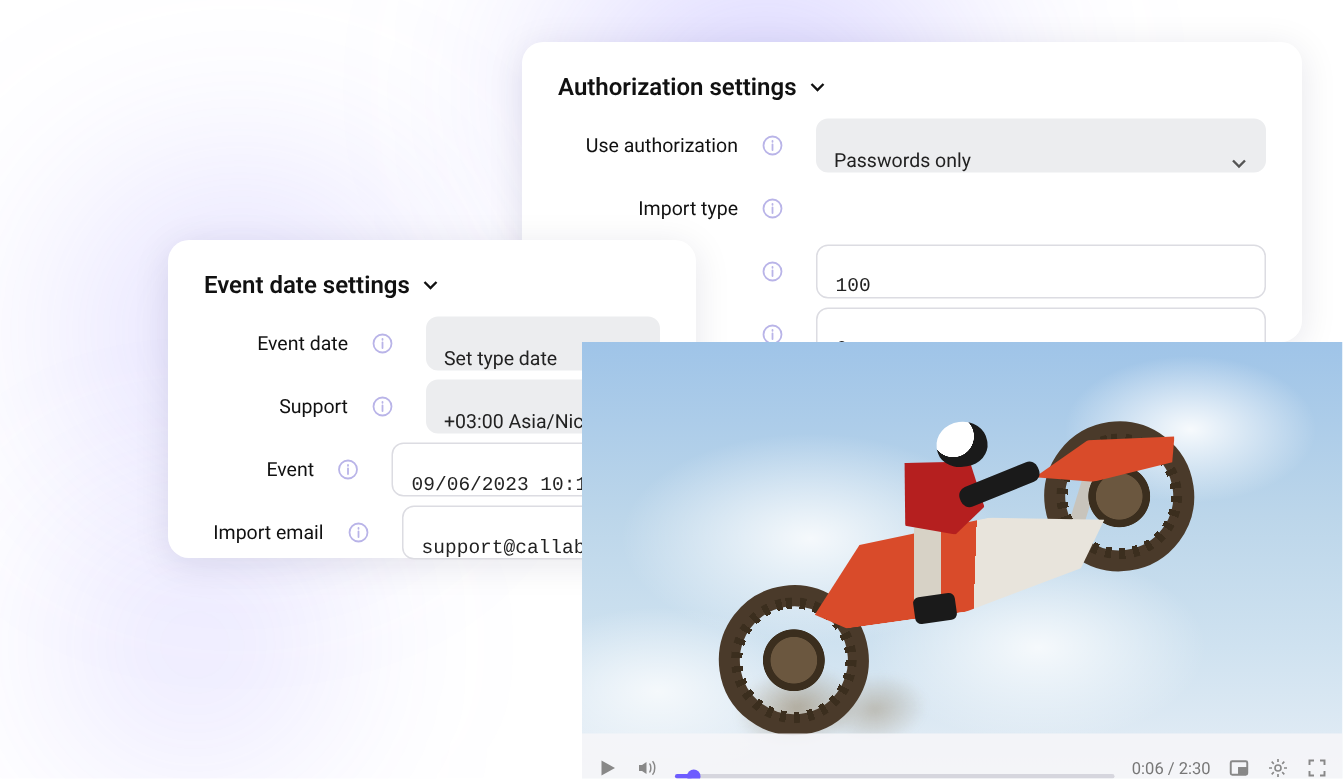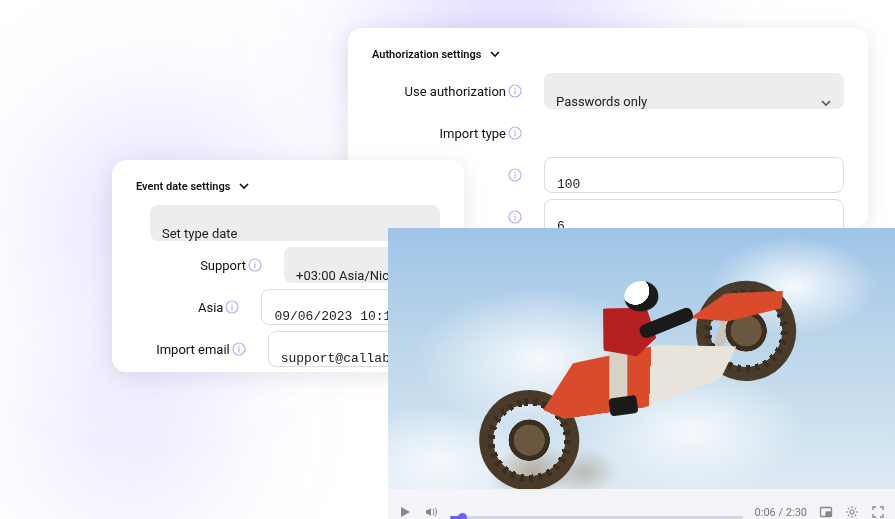--- a/index.html
+++ b/index.html
@@ -22,26 +22,26 @@
   .panel {
     position: absolute;
     background: #fff;
     border-radius: 14px;
     box-shadow: 0 4px 24px rgba(20,20,60,0.10);
     padding: 20px 24px 18px 24px;
   }
   .panel-auth  { left: 348px; top: 28px;  width: 520px; height: 200px; }
   .panel-event { left: 112px; top: 160px; width: 352px; height: 212px; }
 
-  .section-header { display: flex; gap: 8px; font-size: 11px; font-weight: 600; color: #111; margin-bottom: 12px; cursor: pointer; }
+  .section-header { display: flex; align-items: center; gap: 8px; font-size: 16px; font-weight: 600; color: #111; margin-bottom: 12px; cursor: pointer; }
   .chevron { width: 12px; height: 12px; }
   .chevron svg { display:block; }
 
   .row { display: flex; align-items: center; gap: 8px; height: 36px; margin-bottom: 6px; }
-  .row-label { width: 150px; text-align: right; font-size: 13px; color: #111; display: flex; align-items: center; justify-content: flex-end; gap: 2px; }
+  .row-label { width: 150px; text-align: right; font-size: 13px; color: #111; display: flex; align-items: center; justify-content: flex-end; gap: 16px; }
   .panel-event .row-label { width: 126px; }
   .info-icon { width: 14px; height: 14px; flex: 0 0 14px; }
   .info-icon svg { display:block; }
 
   .select, .input {
     flex: 1 1 auto;
     height: 36px;
     border-radius: 8px;
     font-size: 13px;
     display: flex;
@@ -212,20 +212,29 @@
     <div class="section-header">
       <span>Event date settings</span>
       <span class="chevron">
         <svg viewBox="0 0 12 12" fill="none" stroke="#111" stroke-width="1.6">
             <path d="M2 4l4 4 4-4"></path>
           </svg>
       </span>
     </div>
 
     <div class="row">
+      <div class="row-label">
+        <span>Event date</span>
+        <span class="info-icon">
+          <svg viewBox="0 0 14 14" fill="none" stroke="#b9b4e8" stroke-width="1.2">
+              <circle cx="7" cy="7" r="6"></circle>
+              <path d="M7 6.2V10M7 4v.5" stroke-linecap="round"></path>
+            </svg>
+        </span>
+      </div>
       <div class="select">
         <span>Set type date</span>
         <span class="chev-small">
           <svg viewBox="0 0 12 12" fill="none" stroke="#555" stroke-width="1.6">
               <path d="M2 4l4 4 4-4"></path>
             </svg>
         </span>
       </div>
     </div>
 
@@ -244,21 +253,21 @@
         <span class="chev-small">
           <svg viewBox="0 0 12 12" fill="none" stroke="#555" stroke-width="1.6">
               <path d="M2 4l4 4 4-4"></path>
             </svg>
         </span>
       </div>
     </div>
 
     <div class="row">
       <div class="row-label">
-        <span>Asia</span>
+        <span>Event</span>
         <span class="info-icon">
           <svg viewBox="0 0 14 14" fill="none" stroke="#b9b4e8" stroke-width="1.2">
               <circle cx="7" cy="7" r="6"></circle>
               <path d="M7 6.2V10M7 4v.5" stroke-linecap="round"></path>
             </svg>
         </span>
       </div>
       <div class="input">
         <input value="09/06/2023 10:14 P.M." style="">
         <span class="cal-icon">

